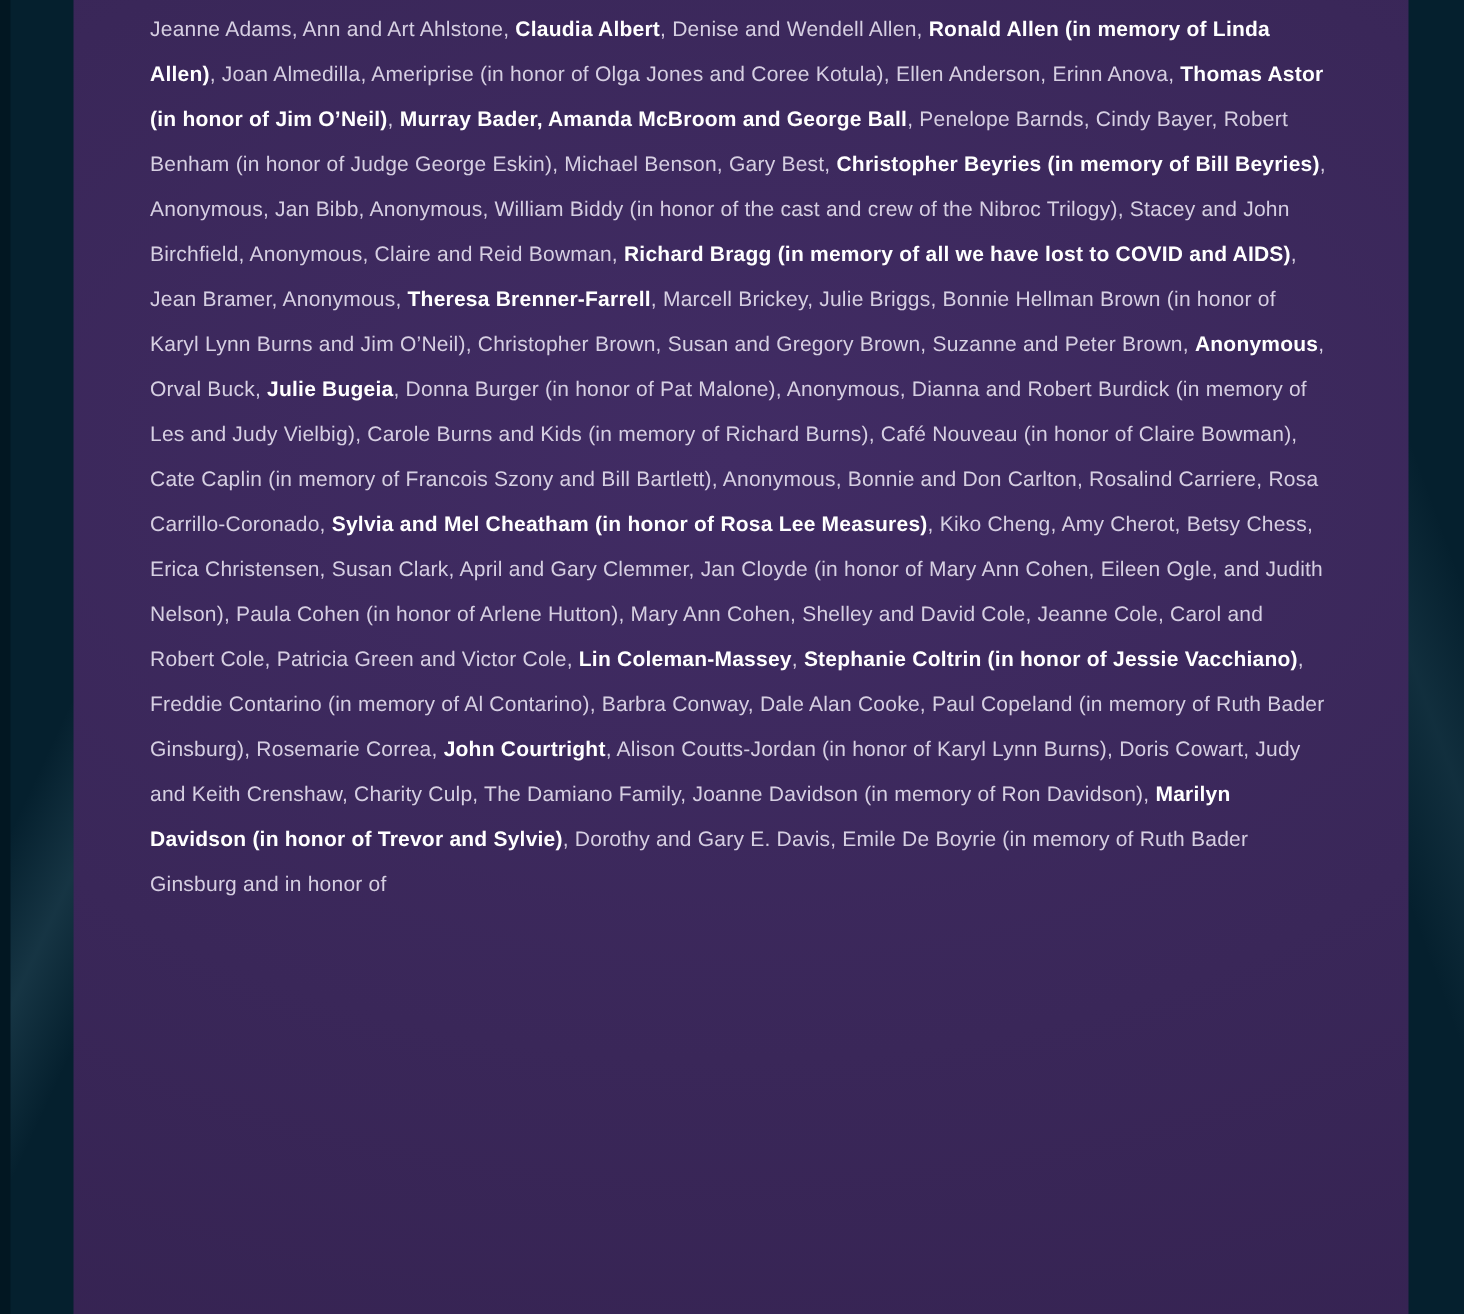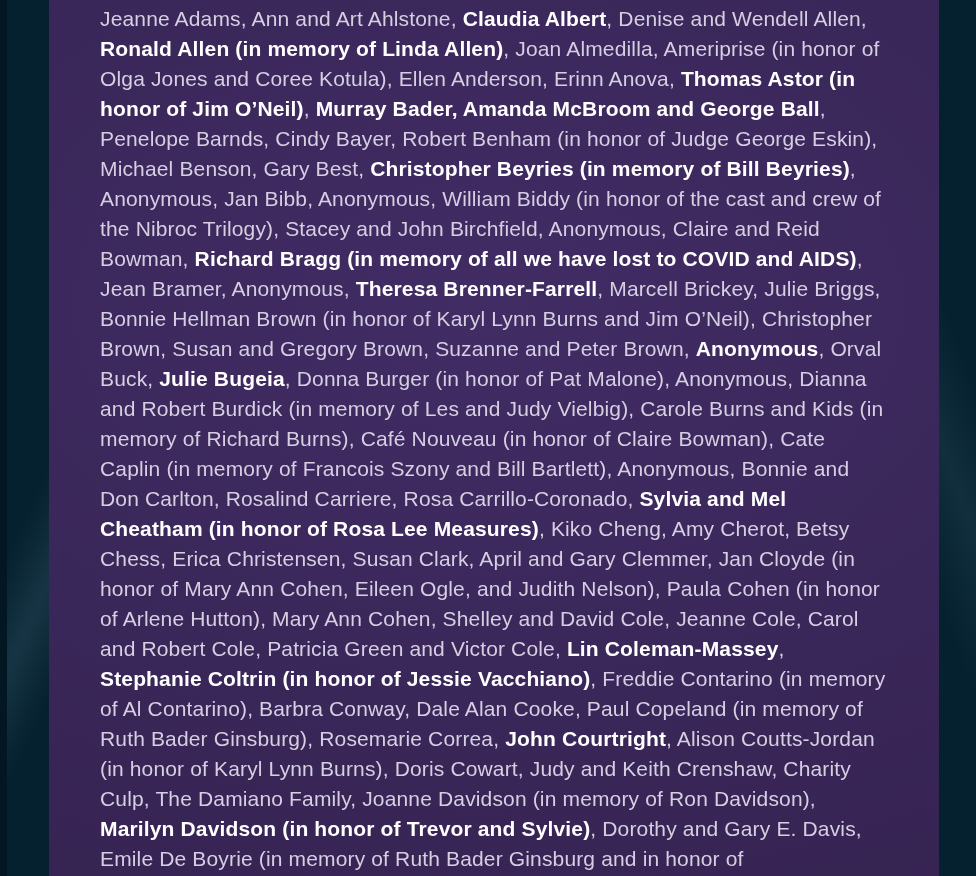--- a/index.html
+++ b/index.html
@@ -53,21 +53,21 @@
 
   
   .content {
     position: absolute;
     left: 100px;
     top: 4px;
     width: 786px;
   }
   .donor-paragraph {
     margin: 0;
-    font-size: 21px;
+    font-size: 14px;
     line-height: 30px;
     letter-spacing: 0.15px;
     color: var(--text, #d6cfe2);
     font-weight: 400;
     text-align: left;
   }
   .donor-paragraph .seg-bold {
     color: var(--bold-text, #ffffff);
     font-weight: 700;
   }

